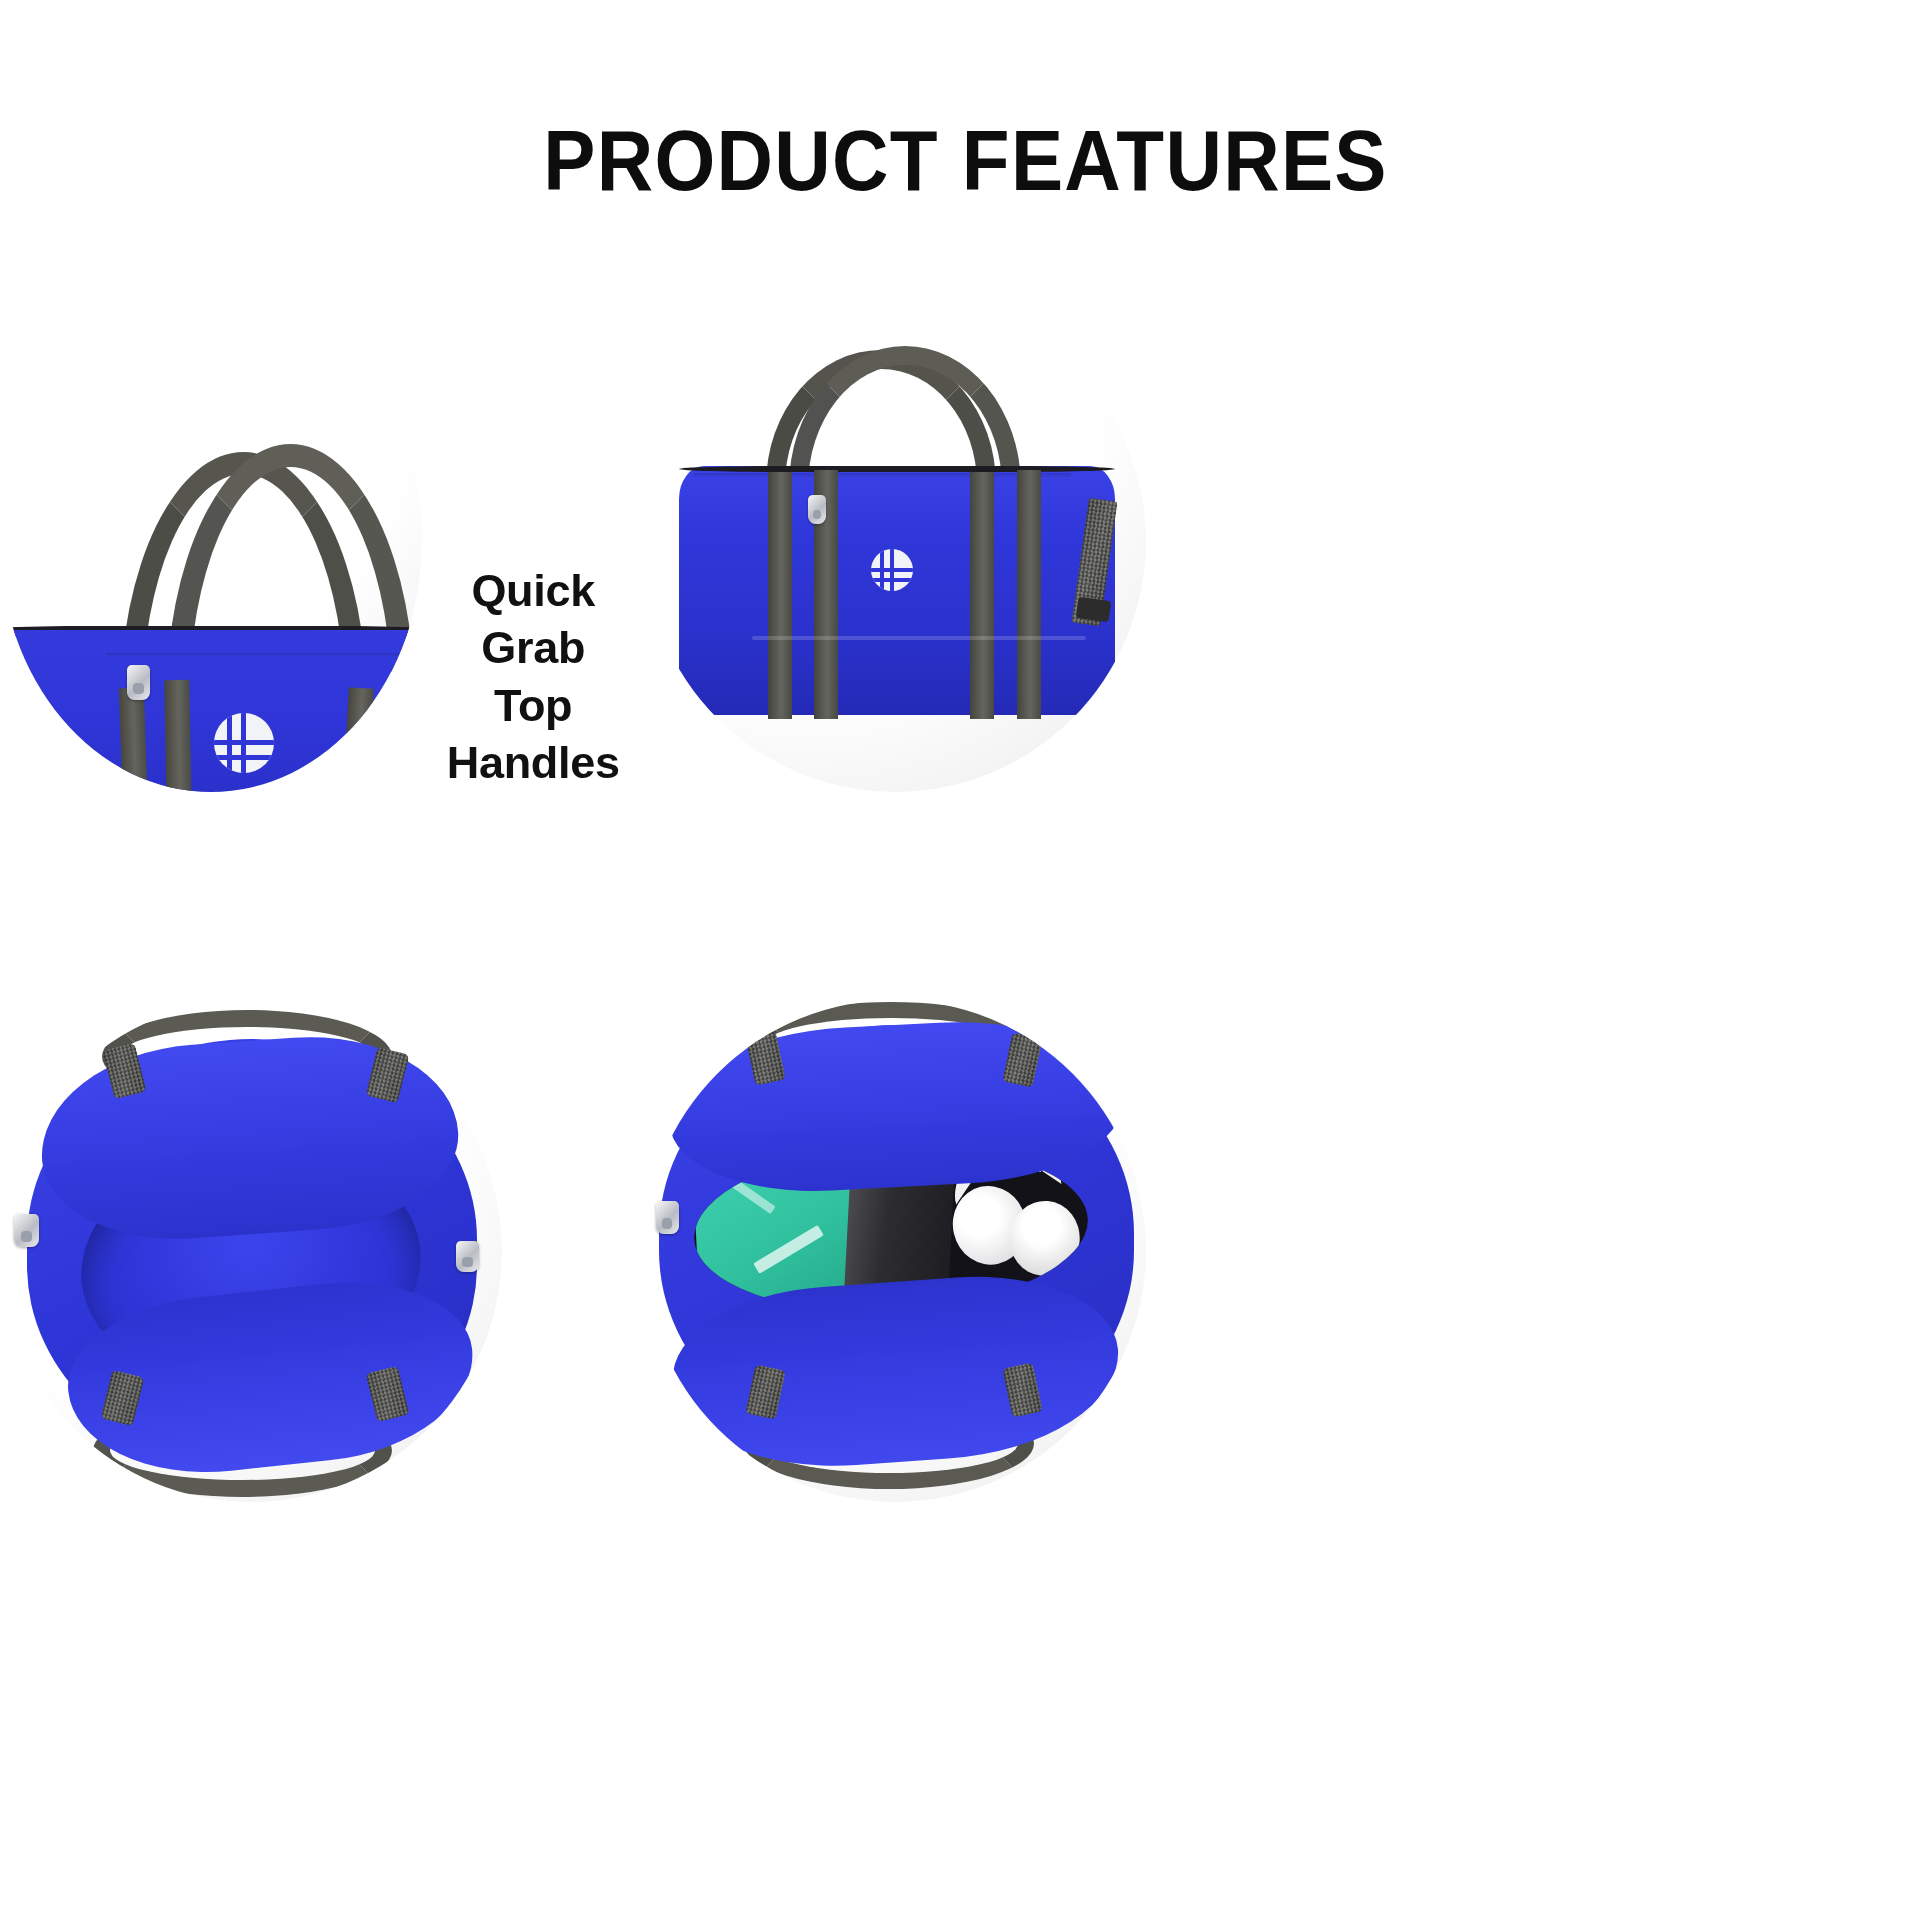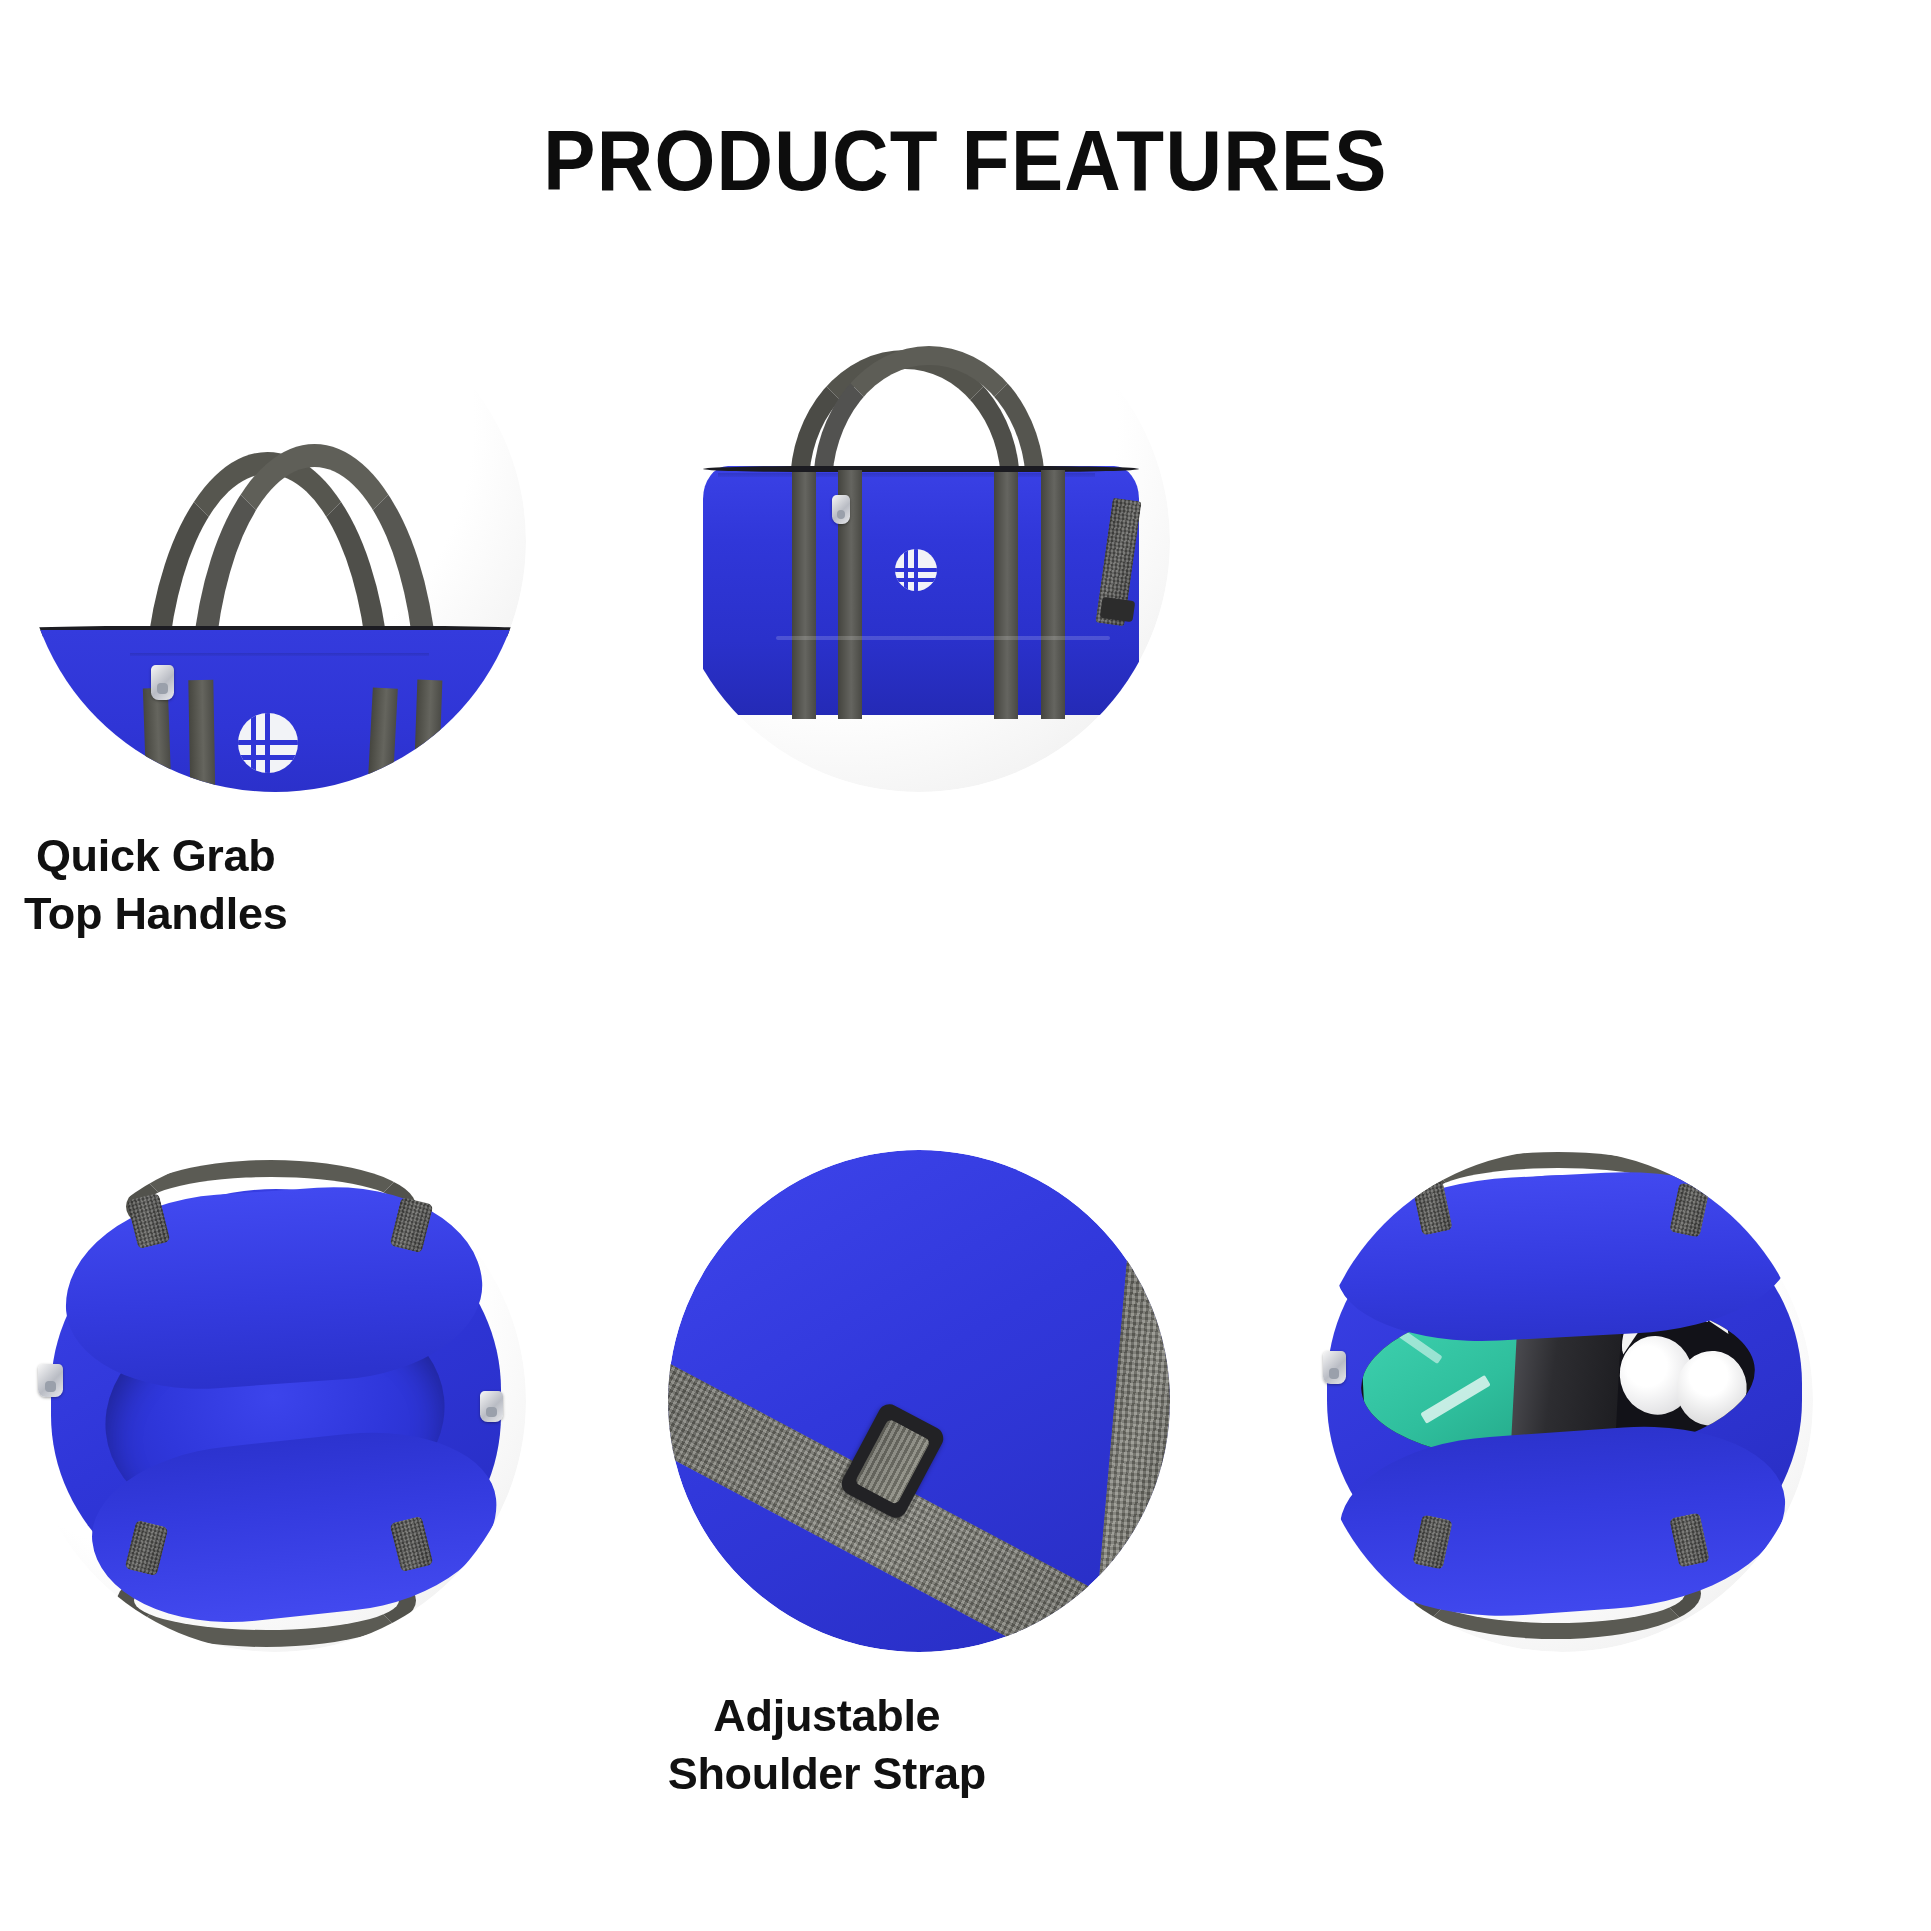--- a/index.html
+++ b/index.html
@@ -38,23 +38,22 @@
     width: 1931px;
   }
   .feature-row {
     display: flex;
     width: 1931px;
   }
   .feature-row.row-2 { margin-top: 208px; }
   .feature-cell {
     width: 644px;
     display: flex;
-    flex-direction: column;
-    align-items: flex-start;
-    padding-left: 24px;
+    flex-direction: row;
+    align-items: flex-end;
   }
 
   
   .photo-circle {
     position: relative;
     width: 502px; height: 502px;
     border-radius: 50%;
     overflow: hidden;
     background: #ffffff;
   }
@@ -553,35 +552,20 @@
             <div class="zip-pull zip4l">
                 <span class="hole"></span>
               </div>
             <div class="zip-pull zip4r">
                 <span class="hole"></span>
               </div>
           </div>
         </div>
       </div>
 
-      <div class="feature-cell">
-        <div class="photo-circle" id="c5">
-          <div class="vignette"></div>
-          <div class="scene">
-            <div class="panel"></div>
-            <div class="edge-strap webbing-light"></div>
-            <div class="diag-strap webbing-light"></div>
-            <div class="buckle">
-                <span class="slot"></span>
-              </div>
-          </div>
-        </div>
-        <div class="caption">Adjustable
-Shoulder Strap</div>
-      </div>
 
       <div class="feature-cell">
         <div class="photo-circle" id="c6">
           <div class="vignette"></div>
           <div class="scene">
             <div class="loop6 loop6-top"></div>
             <div class="loop6 loop6-bot"></div>
             <div class="body6"></div>
             <div class="opening">
               <div class="item-shirt">

